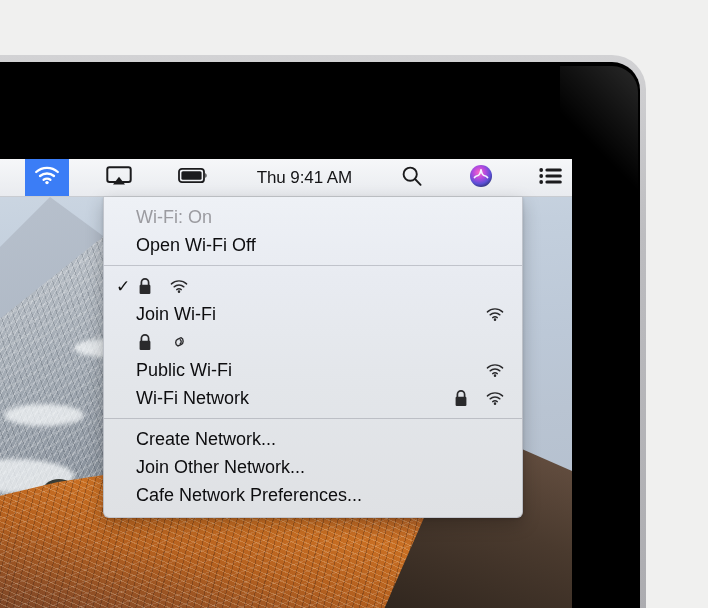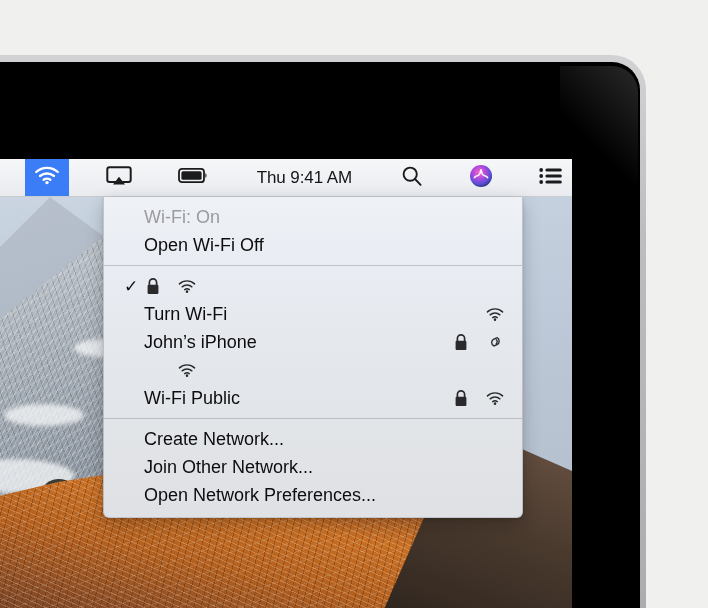--- a/index.html
+++ b/index.html
@@ -154,21 +154,21 @@
     border-top:none;
     border-bottom-left-radius:6px;
     border-bottom-right-radius:6px;
     box-shadow:0 6px 18px rgba(0,0,0,0.22), 0 1px 3px rgba(0,0,0,0.14);
     padding:6px 0 8px 0;
     overflow:hidden;
   }
   .menu-row {
     display:flex; align-items:center;
     height:28px;
-    padding:0 18px 0 20px;
+    padding:0 18px 0 12px;
     font-size:18px;
     color:#0d0d0f;
     white-space:nowrap;
   }
   .menu-row.disabled { color:#9b9ba0; }
   .row-check {
     width:20px; flex:0 0 20px;
     font-size:17px;
     color:#111;
     text-align:left;
@@ -333,77 +333,77 @@
                 <path d="M7.5 11.0 A4.1 4.1 0 0 1 12.5 11.0"></path>
               </g>
               <circle cx="10" cy="13.2" r="1.4" fill="#2a2a2c"></circle>
             </svg>
           </span>
         </span>
       </div>
 
       <div class="menu-row">
         <span class="row-check"></span>
-        <span class="row-label">Turn Wi-Fi</span>
+        <span class="row-label">Join Wi-Fi</span>
         <span class="row-icons">
           <span class="icon-slot"></span>
           <span class="icon-slot">
             <svg width="20" height="15" viewBox="0 0 20 15">
               <g fill="none" stroke="#2a2a2c" stroke-width="1.6" stroke-linecap="round">
                 <path d="M1.6 4.6 A12.2 12.2 0 0 1 18.4 4.6"></path>
                 <path d="M4.6 7.9 A8 8 0 0 1 15.4 7.9"></path>
                 <path d="M7.5 11.0 A4.1 4.1 0 0 1 12.5 11.0"></path>
               </g>
               <circle cx="10" cy="13.2" r="1.4" fill="#2a2a2c"></circle>
             </svg>
           </span>
         </span>
       </div>
 
       <div class="menu-row">
         <span class="row-check"></span>
-        <span class="row-label">John’s iPhone</span>
         <span class="row-icons">
           <span class="icon-slot">
             <svg width="14" height="18" viewBox="0 0 14 18">
               <path d="M3.4 8 V5.4 a3.6 3.6 0 0 1 7.2 0 V8" fill="none" stroke="#2a2a2c" stroke-width="1.7"></path>
               <rect x="1.6" y="7.8" width="10.8" height="9.2" rx="1.1" fill="#2a2a2c"></rect>
             </svg>
           </span>
           <span class="icon-slot">
             <svg width="21" height="16" viewBox="0 0 21 16">
               <g fill="none" stroke="#2a2a2c" stroke-width="1.6">
                 <path d="M12.8 3.0 a4.4 4.4 0 0 1 0 8.0 l-3.6 1.6 a4.4 4.4 0 0 1 0 -8.0 Z"></path>
                 <path d="M11.4 5.0 a3.0 3.0 0 0 1 0 5.4"></path>
               </g>
             </svg>
           </span>
         </span>
       </div>
 
       <div class="menu-row">
         <span class="row-check"></span>
+        <span class="row-label">Public Wi-Fi</span>
         <span class="row-icons">
           <span class="icon-slot"></span>
           <span class="icon-slot">
             <svg width="20" height="15" viewBox="0 0 20 15">
               <g fill="none" stroke="#2a2a2c" stroke-width="1.6" stroke-linecap="round">
                 <path d="M1.6 4.6 A12.2 12.2 0 0 1 18.4 4.6"></path>
                 <path d="M4.6 7.9 A8 8 0 0 1 15.4 7.9"></path>
                 <path d="M7.5 11.0 A4.1 4.1 0 0 1 12.5 11.0"></path>
               </g>
               <circle cx="10" cy="13.2" r="1.4" fill="#2a2a2c"></circle>
             </svg>
           </span>
         </span>
       </div>
 
       <div class="menu-row">
         <span class="row-check"></span>
-        <span class="row-label">Wi-Fi Public</span>
+        <span class="row-label">Wi-Fi Network</span>
         <span class="row-icons">
           <span class="icon-slot">
             <svg width="14" height="18" viewBox="0 0 14 18">
               <path d="M3.4 8 V5.4 a3.6 3.6 0 0 1 7.2 0 V8" fill="none" stroke="#2a2a2c" stroke-width="1.7"></path>
               <rect x="1.6" y="7.8" width="10.8" height="9.2" rx="1.1" fill="#2a2a2c"></rect>
             </svg>
           </span>
           <span class="icon-slot">
             <svg width="20" height="15" viewBox="0 0 20 15">
               <g fill="none" stroke="#2a2a2c" stroke-width="1.6" stroke-linecap="round">
@@ -424,19 +424,19 @@
         <span class="row-label">Create Network...</span>
       </div>
 
       <div class="menu-row">
         <span class="row-check"></span>
         <span class="row-label">Join Other Network...</span>
       </div>
 
       <div class="menu-row">
         <span class="row-check"></span>
-        <span class="row-label">Open Network Preferences...</span>
+        <span class="row-label">Cafe Network Preferences...</span>
       </div>
 
     </div>
 
   </div>
 </div>
 
 </body></html>

